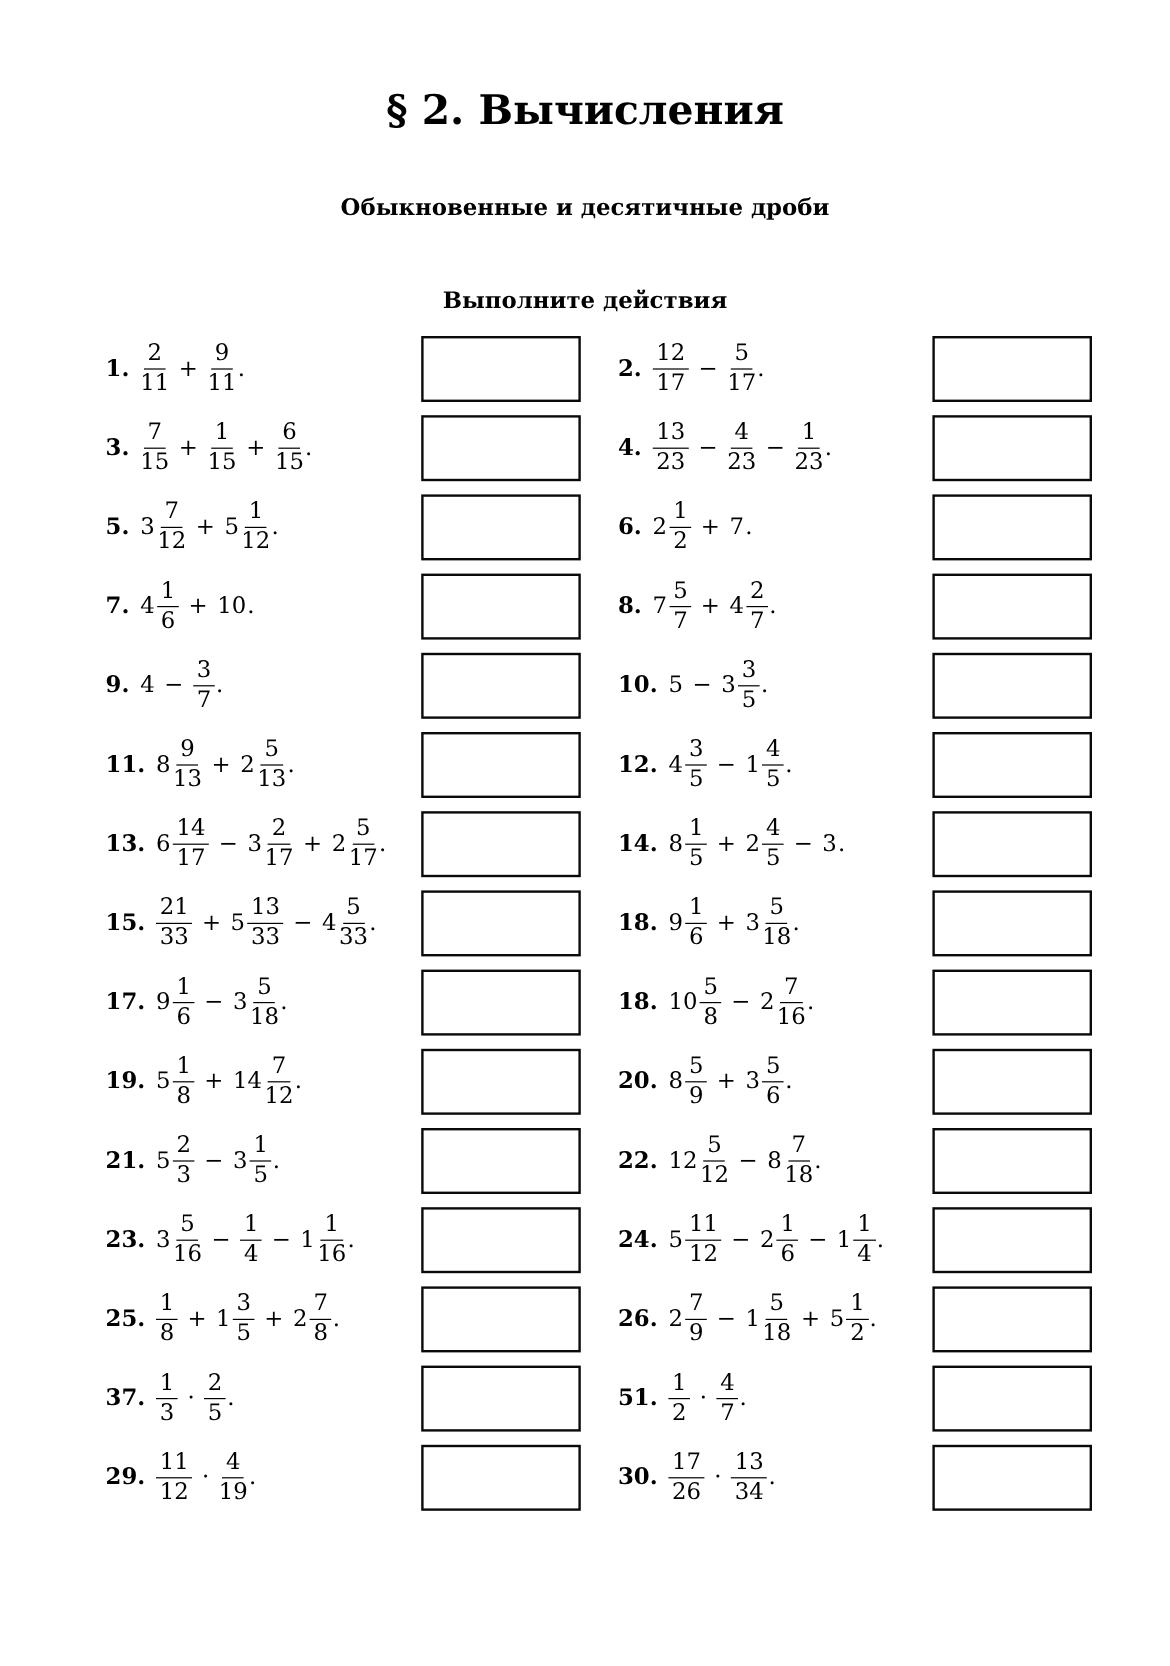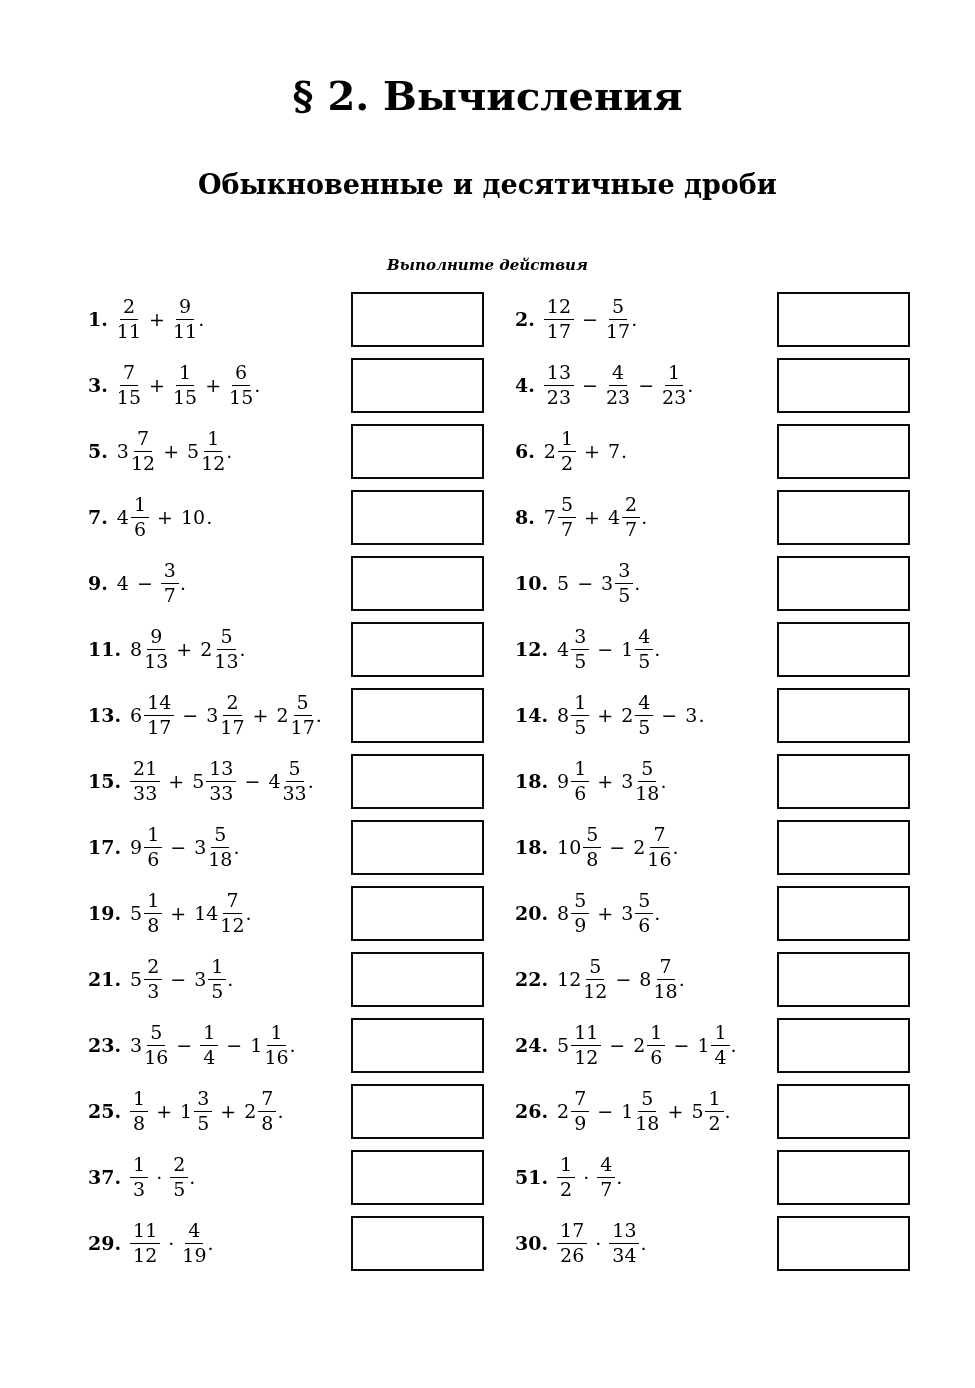--- a/index.html
+++ b/index.html
@@ -7,36 +7,35 @@
     width: 975px;
     height: 1388px;
     background: #ffffff;
     color: #000000;
     font-family: "DejaVu Serif", serif;
     overflow: hidden;
   }
   .page-title {
     text-align: center;
     font-weight: bold;
-    font-size: 40px;
+    font-size: 34px;
     margin: 0;
     padding-top: 72px;
   }
   .page-subtitle {
     text-align: center;
     font-weight: bold;
-    font-size: 27px;
+    font-size: 19px;
     margin: 50px 0 0 0;
   }
   .instruction {
     text-align: center;
     font-weight: bold;
-    font-size: 15px;
+    font-size: 19px;
     margin: 56px 0 0 0;
-    font-style: italic;
   }
   .grid {
     display: grid;
     grid-template-columns: 263px 134px 292px 134px;
     grid-auto-rows: 66px;
     padding-left: 88px;
     margin-top: 12px;
   }
   .problem {
     display: flex;

